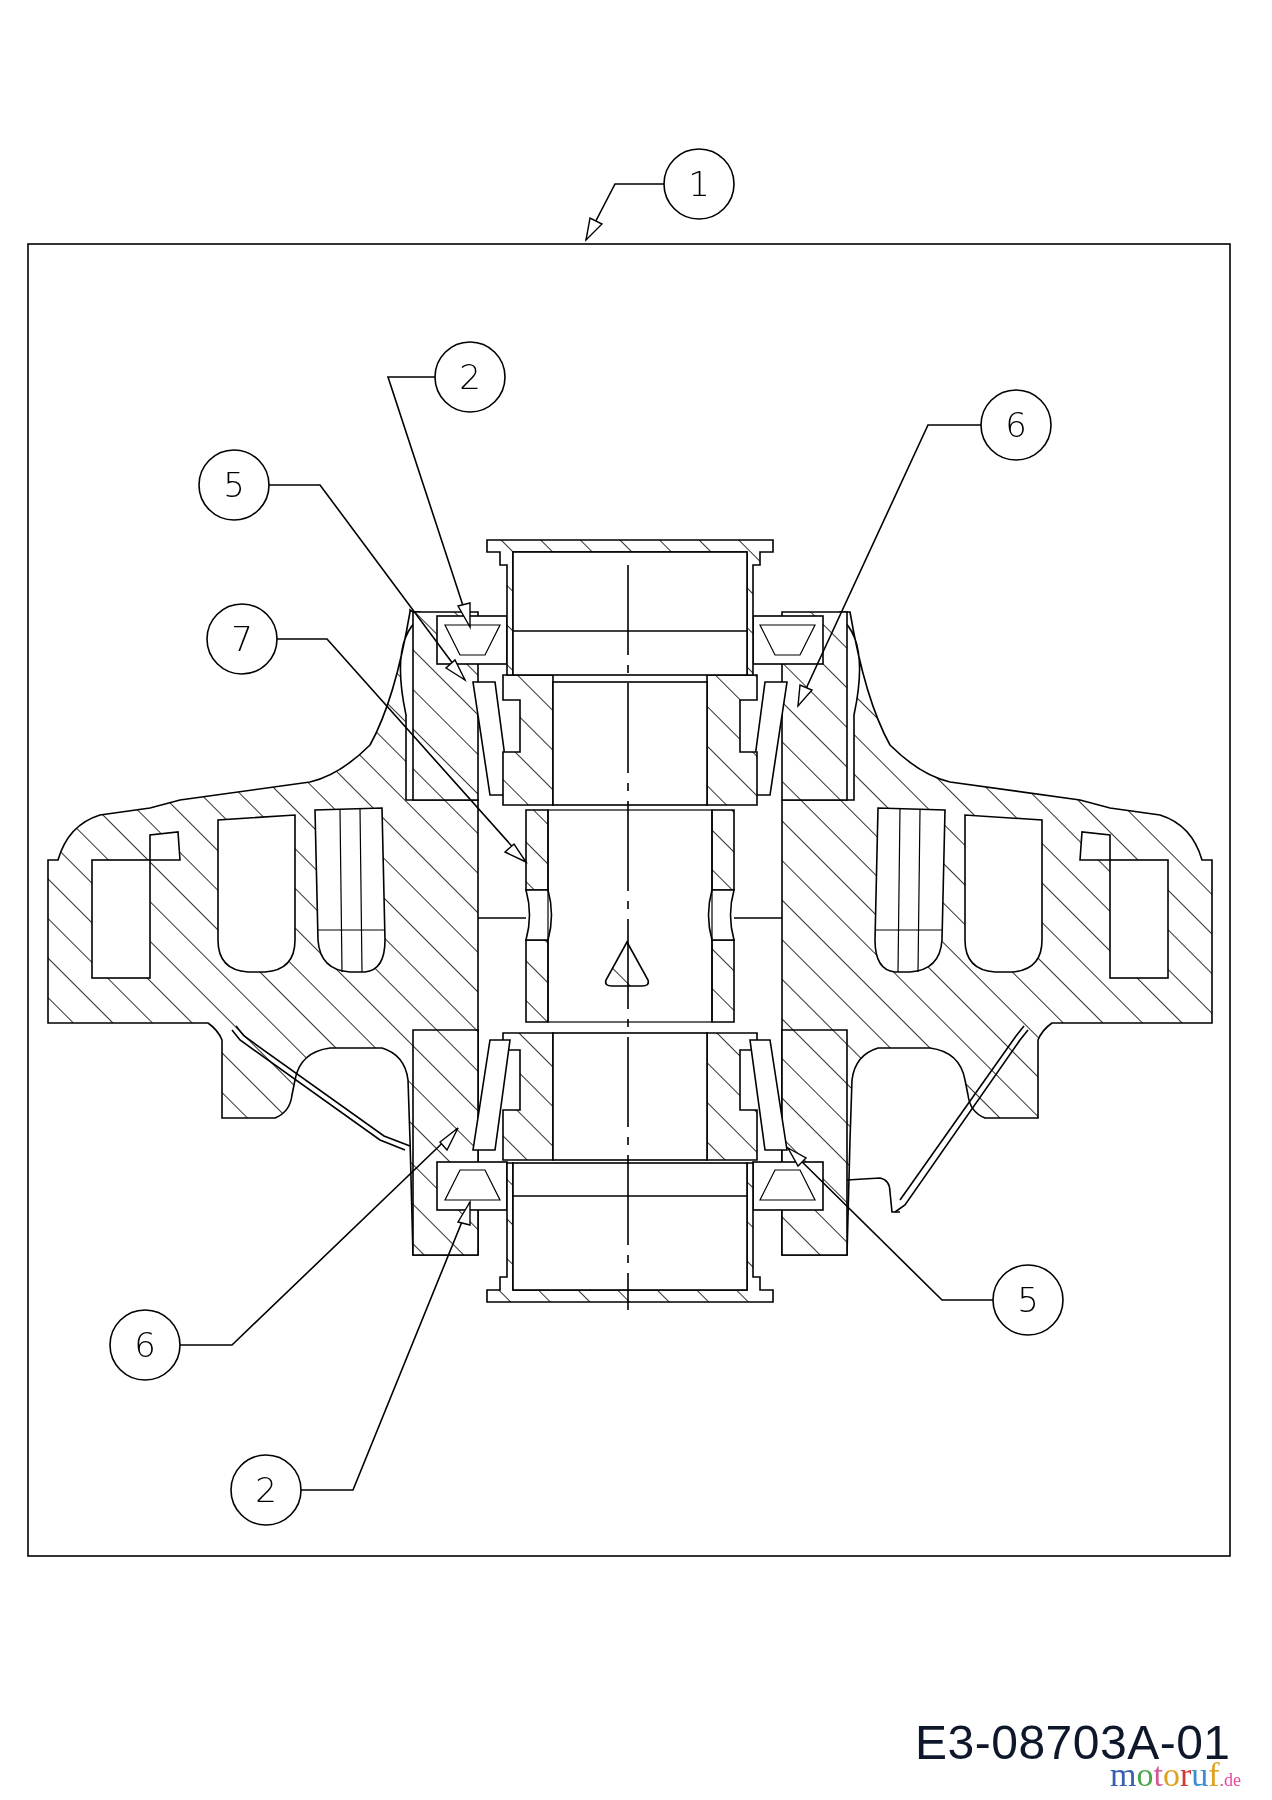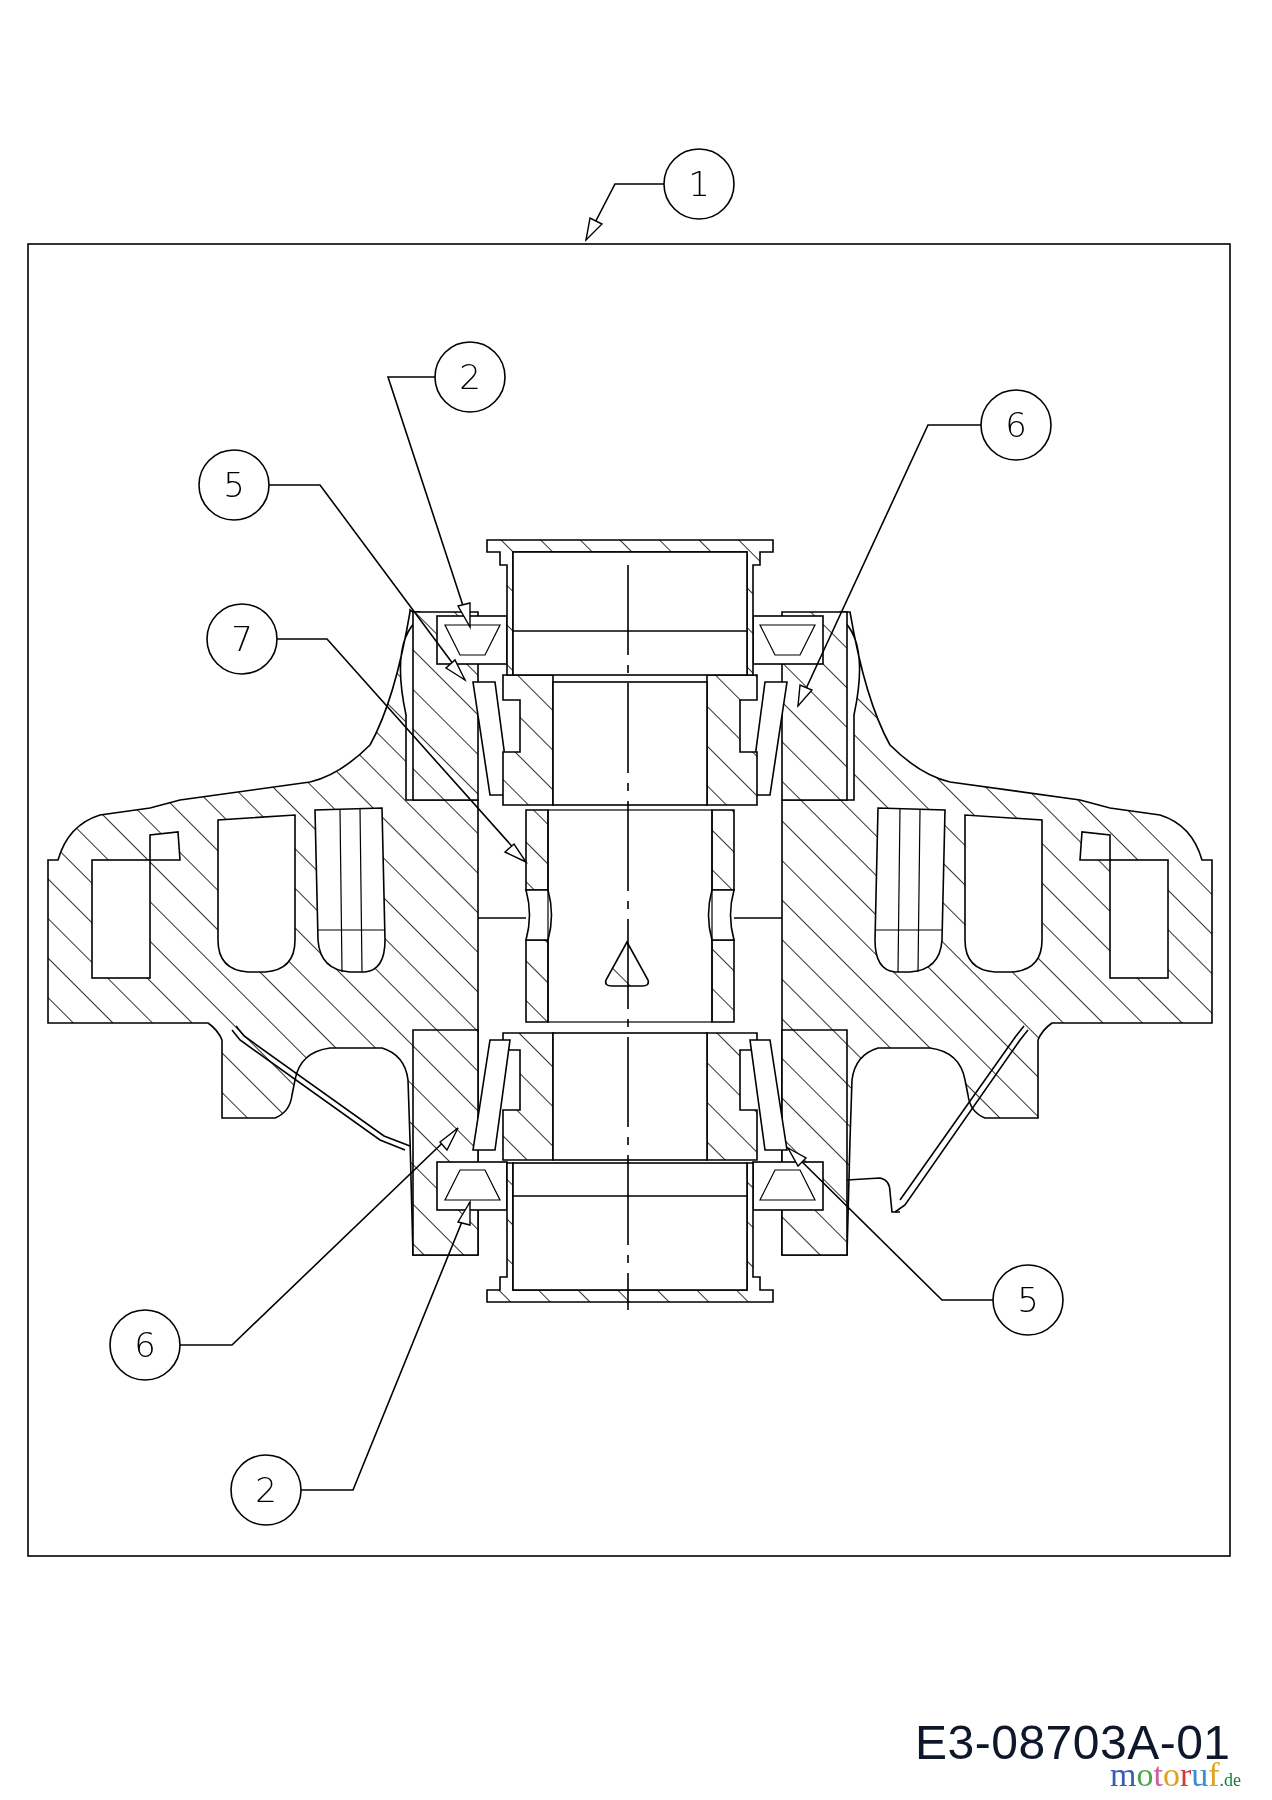--- a/index.html
+++ b/index.html
@@ -9,21 +9,21 @@
     .thin { stroke: #000; stroke-width: 1.2; fill: none; }
     .hatch { fill: url(#hatch); stroke: #000; stroke-width: 1.6; }
     .white { fill: #fff; stroke: #000; stroke-width: 1.6; }
     .callout-circle { fill: #fff; stroke: #000; stroke-width: 1.6; }
     .callout-text { font-family: "DejaVu Sans", sans-serif; font-size: 34px; font-weight: 300; fill: #000; text-anchor: middle; dominant-baseline: central; }
     .arrowhead { fill: #fff; stroke: #000; stroke-width: 1.4; }
     #drawing-code { position: absolute; left: 915px; top: 1715px; font-family: Liberation Sans, sans-serif; font-size: 48px; color: #0f172a; letter-spacing: 0.5px; }
     #watermark { position: absolute; left: 1110px; top: 1758px; font-family: "Liberation Serif", serif; font-size: 34px; line-height: 1; }
     #watermark .c1 { color: #3b5fb0; } #watermark .c2 { color: #4aa64a; } #watermark .c3 { color: #d25a9a; }
     #watermark .c4 { color: #e0a020; } #watermark .c5 { color: #d03a3a; } #watermark .c6 { color: #3b8fd0; }
-    #watermark .tld { font-size: 18px; color: #15803d; }
+    #watermark .tld { font-size: 18px; color: #ec4899; }
   </style>
 </head>
 <body>
 
 <svg id="drawing" viewBox="0 0 1272 1800" xmlns="http://www.w3.org/2000/svg">
   <defs>
     <pattern id="hatch" patternUnits="userSpaceOnUse" width="28" height="28" patternTransform="rotate(-45)">
       <rect width="28" height="28" fill="#fff"></rect>
       <line x1="0" y1="0" x2="0" y2="28" stroke="#000" stroke-width="1.6"></line>
     </pattern>

